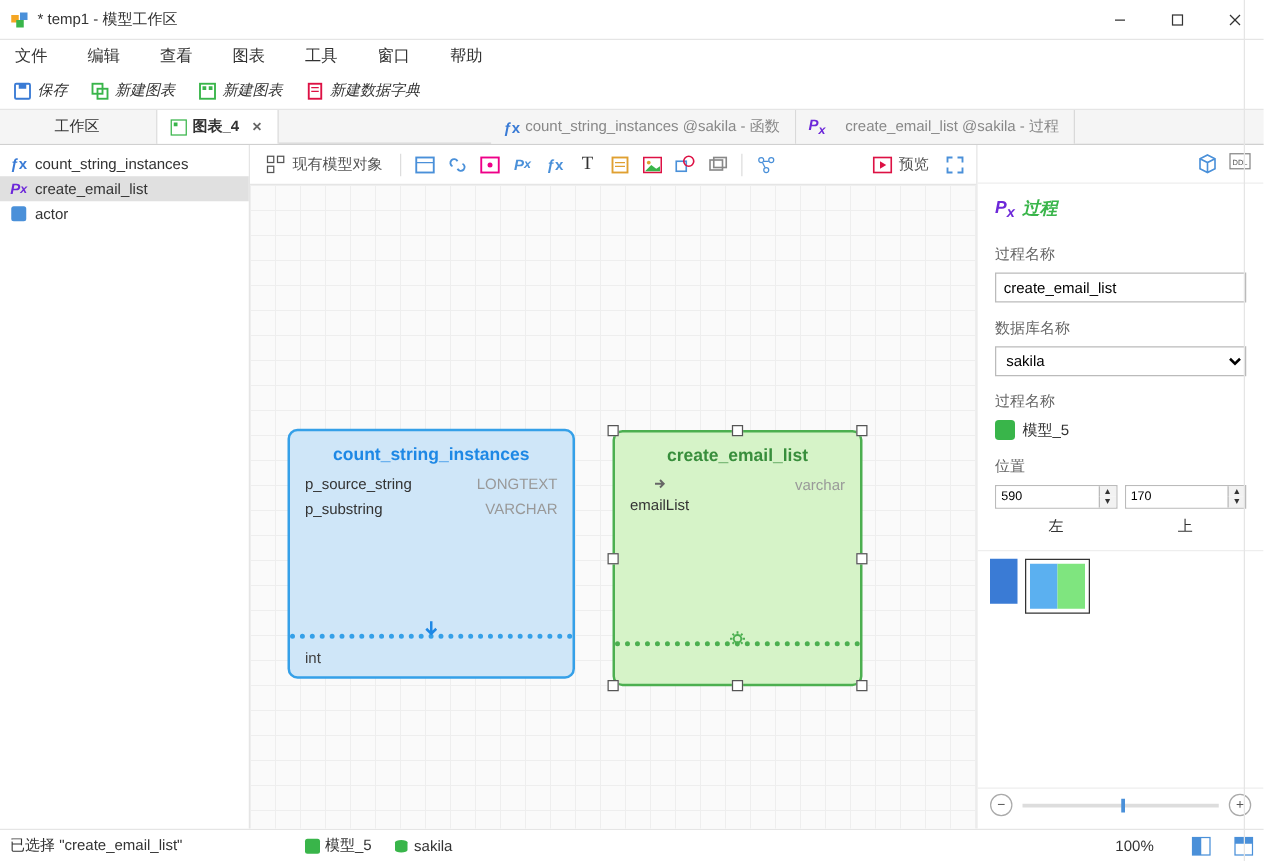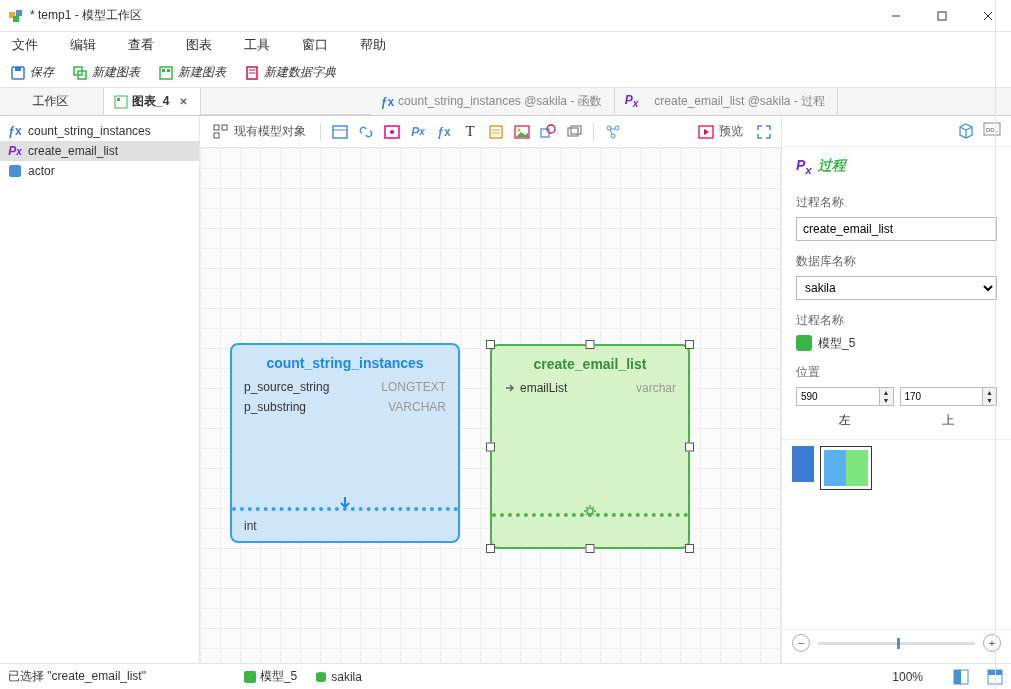--- a/index.html
+++ b/index.html
@@ -174,21 +174,21 @@
     <svg class="tb-icon" viewBox="0 0 16 16">
         <rect x="3" y="2" width="10" height="12" fill="none" stroke="#d14" stroke-width="1.5"></rect>
         <line x1="5" y1="5" x2="11" y2="5" stroke="#d14"></line>
         <line x1="5" y1="8" x2="11" y2="8" stroke="#d14"></line>
       </svg>
     <span>新建数据字典</span>
   </div>
 </div>
 
 <div class="tabrow">
-  <div class="tab" style="width:104px; justify-content:center;">
+  <div class="tab" style="width:126px; justify-content:center;">
       <span>工作区</span>
     </div>
   <div class="tab active">
     <svg width="14" height="14">
         <rect x="1" y="1" width="12" height="12" fill="none" stroke="#39b54a"></rect>
         <rect x="3" y="3" width="3" height="3" fill="#39b54a"></rect>
       </svg>
     <span>图表_4</span>
     <span class="close">✕</span>
   </div>
@@ -320,21 +320,21 @@
           <div style="position:absolute;left:0;right:0;bottom:30px;border-top:4px dotted #35a0e8;"></div>
           <svg class="arrow" width="16" height="16" style="bottom:30px;">
               <path d="M8,2 V11 M4,8 L8,12 L12,8" fill="none" stroke="#1e88e5" stroke-width="2"></path>
             </svg>
           <div class="ret" style="position:absolute;bottom:8px;left:12px;">int</div>
         </div>
 
         <div class="node node-green">
           <div class="title">create_email_list</div>
           <div class="row">
-            <span style="display:flex;align-items:center;gap:4px;">
+            <span style="display:flex;align-items:center;gap:4px;flex-direction:column;">
                 <svg width="12" height="12">
                   <path d="M2,6 H8 M6,3 L9,6 L6,9" fill="none" stroke="#666" stroke-width="1.5"></path>
                 </svg>
                 <span>emailList</span>
               </span>
             <span class="ty">varchar</span>
           </div>
           <div style="position:absolute;left:0;right:0;bottom:30px;border-top:4px dotted #4caf50;"></div>
           <svg class="gear" width="16" height="16" viewBox="0 0 16 16">
               <circle cx="8" cy="8" r="3" fill="none" stroke="#4caf50" stroke-width="1.5"></circle>

